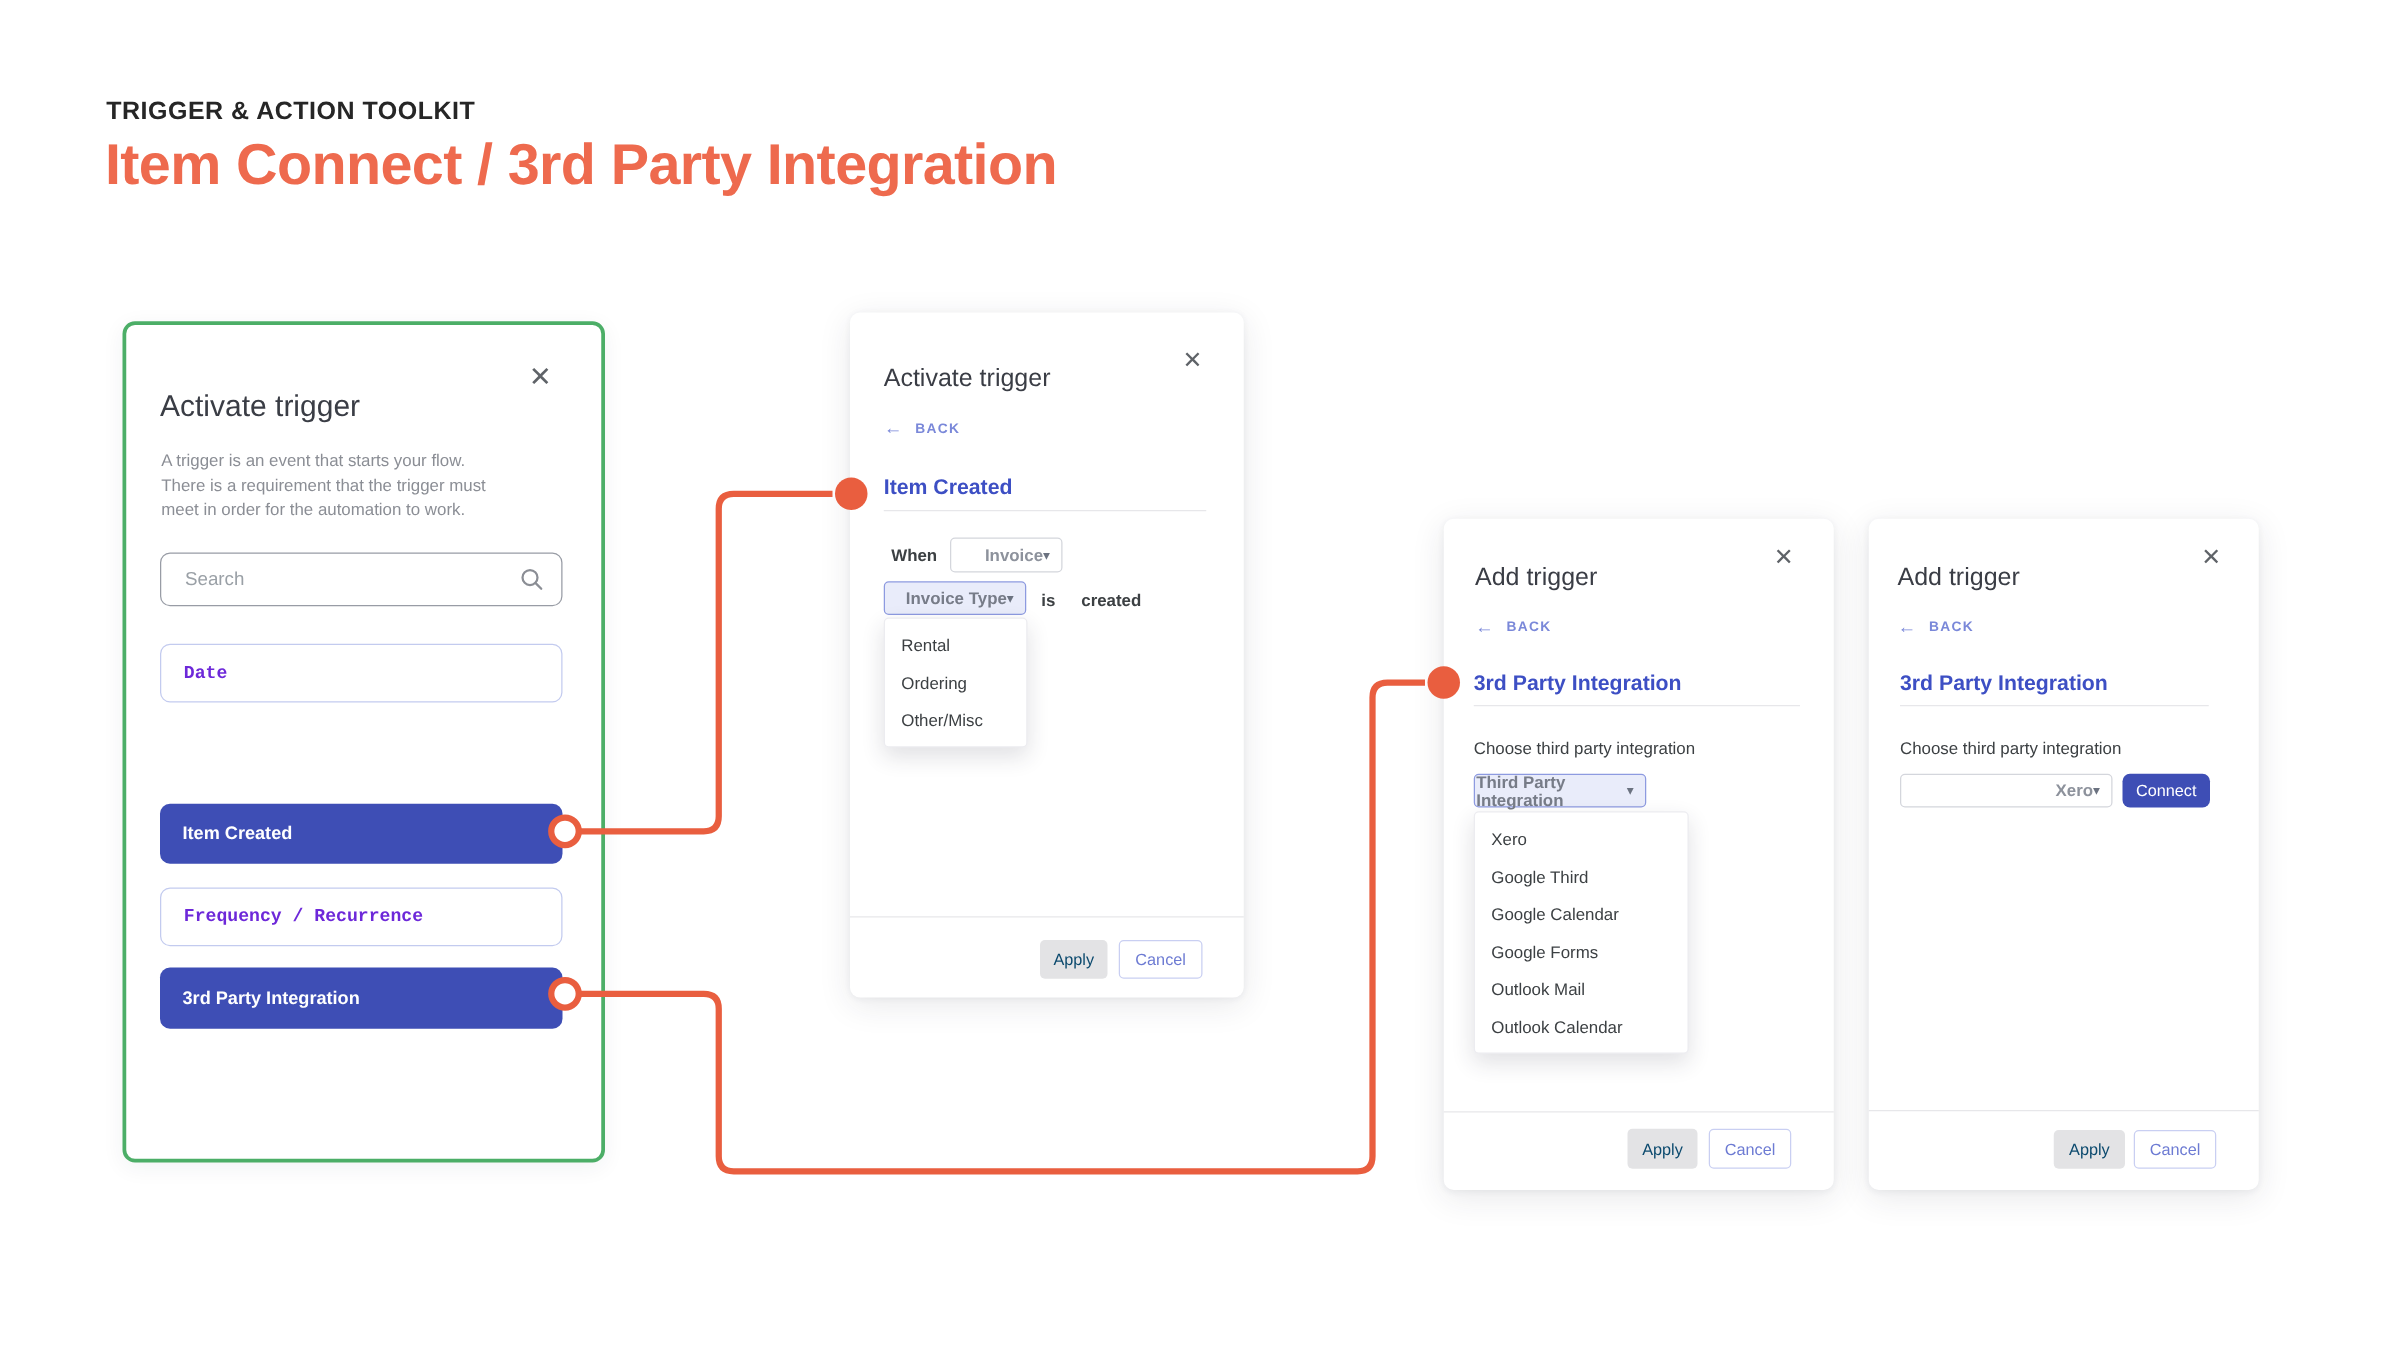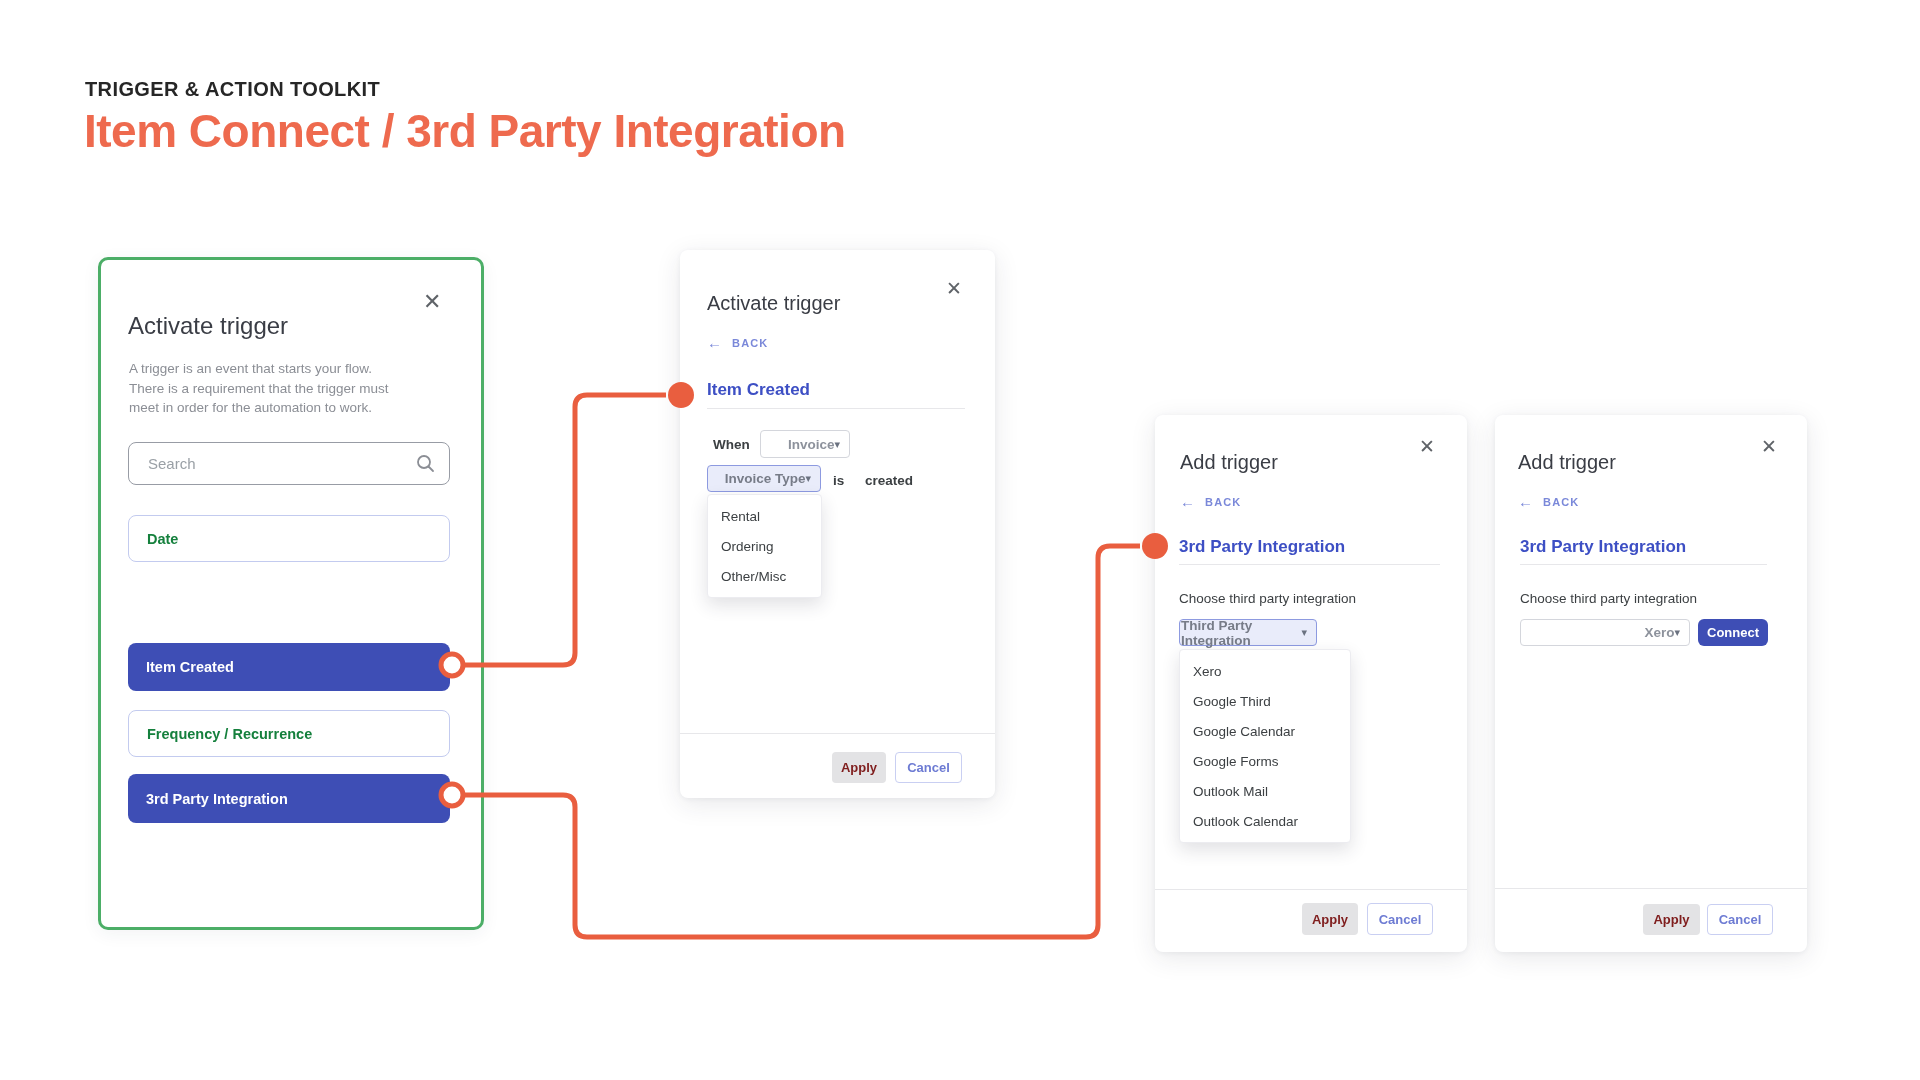--- a/index.html
+++ b/index.html
@@ -22,39 +22,39 @@
   .lbl{font-size:13.5px;color:#3c4043;}
   .sel{border-radius:4px;display:flex;align-items:center;justify-content:flex-end;
        font-size:13.5px;color:#8d929c;padding:0 9px 0 1px;box-sizing:border-box;font-weight:bold;}
   .sel .caret{font-size:11px;color:#6b7280;}
   .sel.plain{background:#fff;border:1px solid #d4d6dc;}
   .sel.focus{background:#e9ecfa;border:1px solid #8d9ae0;color:#777c88;}
   .dd{background:#fff;border:1px solid #ececf0;border-radius:4px;
       box-shadow:0 7px 18px rgba(40,44,63,.14);padding:6px 0;box-sizing:border-box;}
   .dd .opt{height:30px;display:flex;align-items:center;padding-left:13px;font-size:13.5px;color:#3c4043;}
   .btn{border-radius:4px;display:flex;align-items:center;justify-content:center;
-       font-size:13px;font-weight:700;box-sizing:border-box;}
-  .btn.disabled{background:#e3e3e5;color:#7f1d1d;}
+       font-size:13px;font-weight:400;box-sizing:border-box;}
+  .btn.disabled{background:#e3e3e5;color:#0c4a6e;}
   .btn.ghost{background:#fff;border:1px solid #c9cff2;color:#6d7bd3;}
   .btn.primary{background:#3e4eb5;color:#fff;border-radius:6px;}
 
   
   #m1{left:98px;top:257px;width:386px;height:673px;border:3px solid #4cae67;border-radius:10px;
       box-shadow:0 4px 18px rgba(40,44,63,.06);box-sizing:border-box;}
   #m1 .close{left:322px;top:31px;font-size:22px;}
   #m1 .mtitle{left:27px;top:52px;font-size:24px;}
   #m1 .desc{left:28px;top:99px;width:276px;font-size:13.5px;line-height:19.5px;color:#8b8e95;}
   #m1 .search{left:27px;top:182px;width:322px;height:43px;border:1px solid #989ca5;border-radius:8px;
       box-sizing:border-box;display:flex;align-items:center;padding:0 14px 0 17px;}
   #m1 .search input{border:0;outline:0;flex:1;font-size:15px;color:#3c4043;
       font-family:"Liberation Sans","DejaVu Sans",sans-serif;background:transparent;}
   #m1 .search input::placeholder{color:#9aa0a6;}
   .trig{left:27px;width:322px;height:47px;border-radius:8px;display:flex;align-items:center;
         padding-left:18px;box-sizing:border-box;font-size:14.5px;font-weight:700;}
-  .trig.outline{background:#fff;border:1.5px solid #c3cbef;color:#15803d;}
+  .trig.outline{background:#fff;border:1.5px solid #c3cbef;color:#6d28d9;font-family:Liberation Mono, monospace;}
   .trig.fill{background:#3e4eb5;color:#fff;}
 
   
   #m2{left:680px;top:250px;width:315px;height:548px;}
   #m2 .close{left:266px;top:29px;}
   #m2 .mtitle{left:27px;top:42px;font-size:20px;}
   #m2 .back{left:27px;top:84px;}
   #m2 .hdg{left:27px;top:130px;}
   #m2 .rule.under{left:27px;top:158px;width:258px;}
   #m2 .when{left:33px;top:187px;font-weight:700;}

